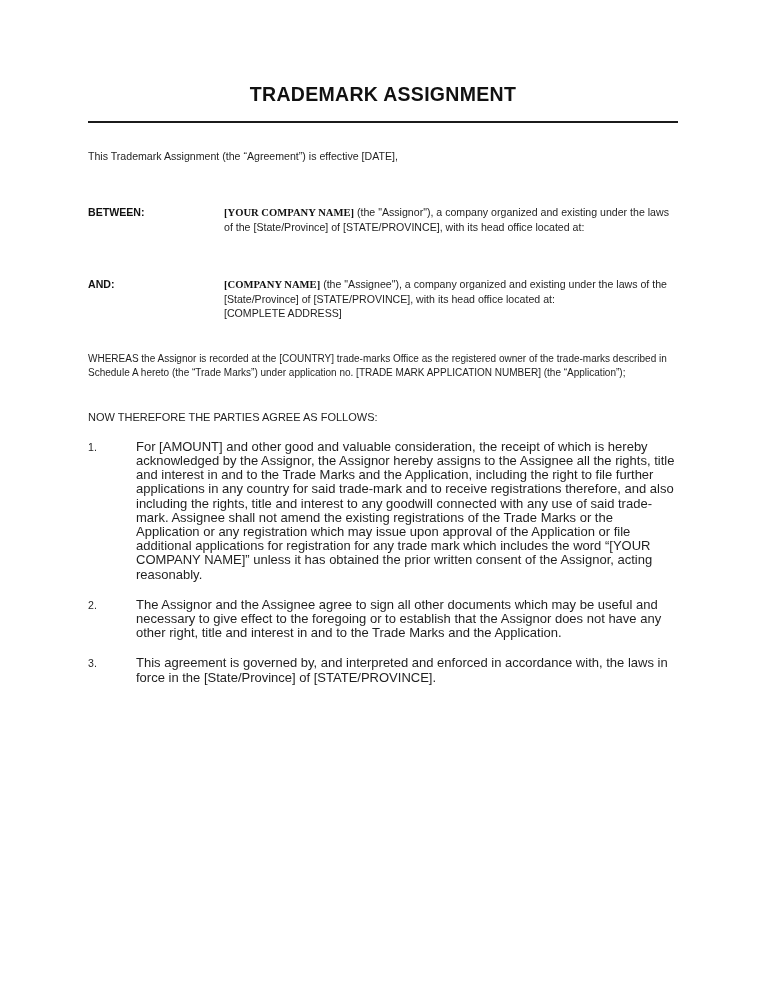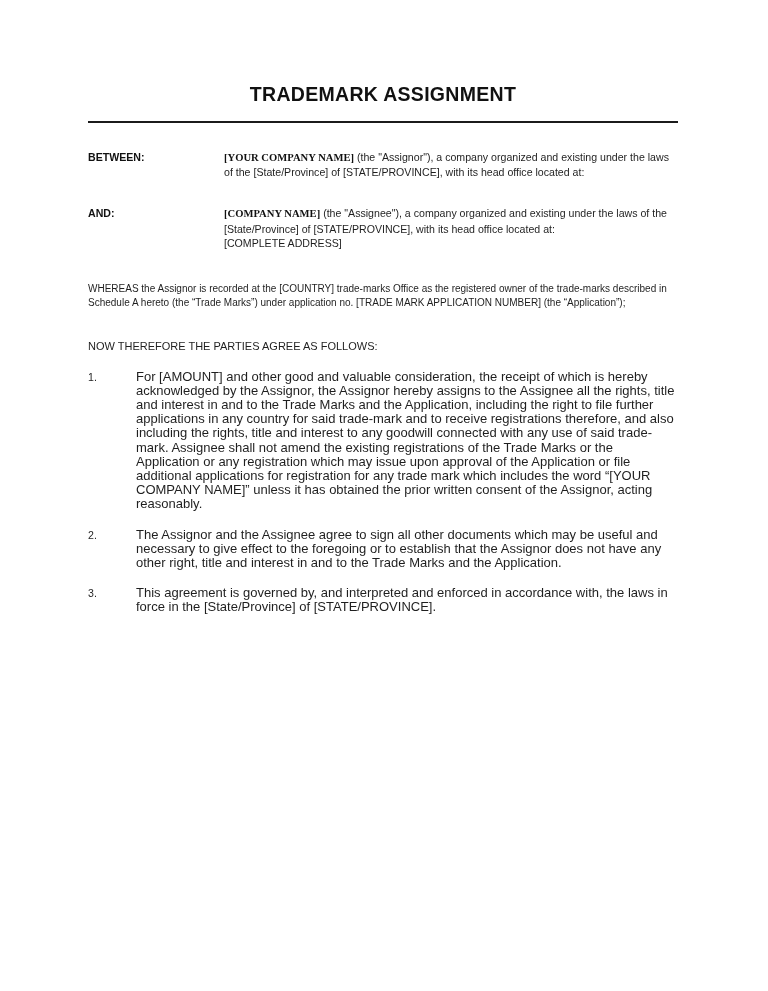--- a/index.html
+++ b/index.html
@@ -47,21 +47,21 @@
   .intro {
     margin: 0;
     padding-top: 26px;
     font-size: 10.6px;
     line-height: 14.2px;
     color: #1f1f1f;
   }
 
   .party-block {
     display: flex;
-    margin-top: 27px;
+    margin-top: 42px;
   }
   .party-label {
     width: 136px;
     flex: 0 0 136px;
     font-size: 10.6px;
     font-weight: bold;
     line-height: 14.2px;
     color: #111111;
   }
   .party-body {
@@ -139,20 +139,21 @@
 <body>
 
 <div id="page">
 
   <div class="sheet">
 
     <h1 class="doc-title">TRADEMARK ASSIGNMENT</h1>
 
     <div class="title-rule"></div>
 
+    <p class="intro">This Trademark Assignment (the “Agreement”) is effective [DATE],</p>
 
     <div class="party-block">
       <div class="party-label">BETWEEN:</div>
       <div class="party-body">
         <p style="margin:0;">
           <span class="strong">[YOUR COMPANY NAME]</span><span> (the "Assignor"), a company organized and existing under the laws of the [State/Province] of [STATE/PROVINCE], with its head office located at:</span>
         </p>
       </div>
     </div>
 

